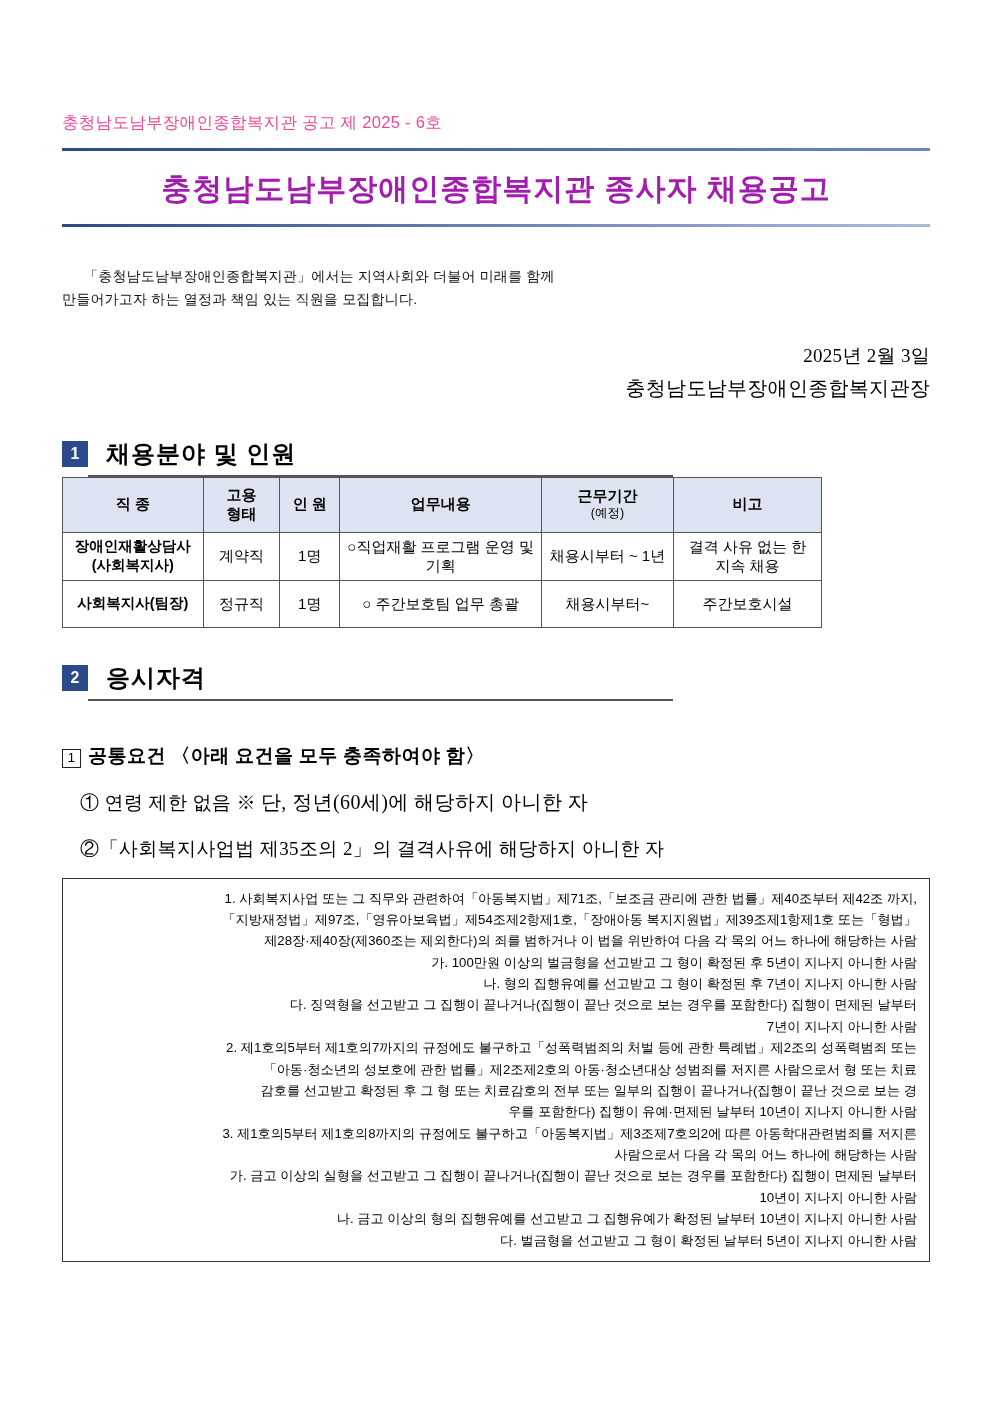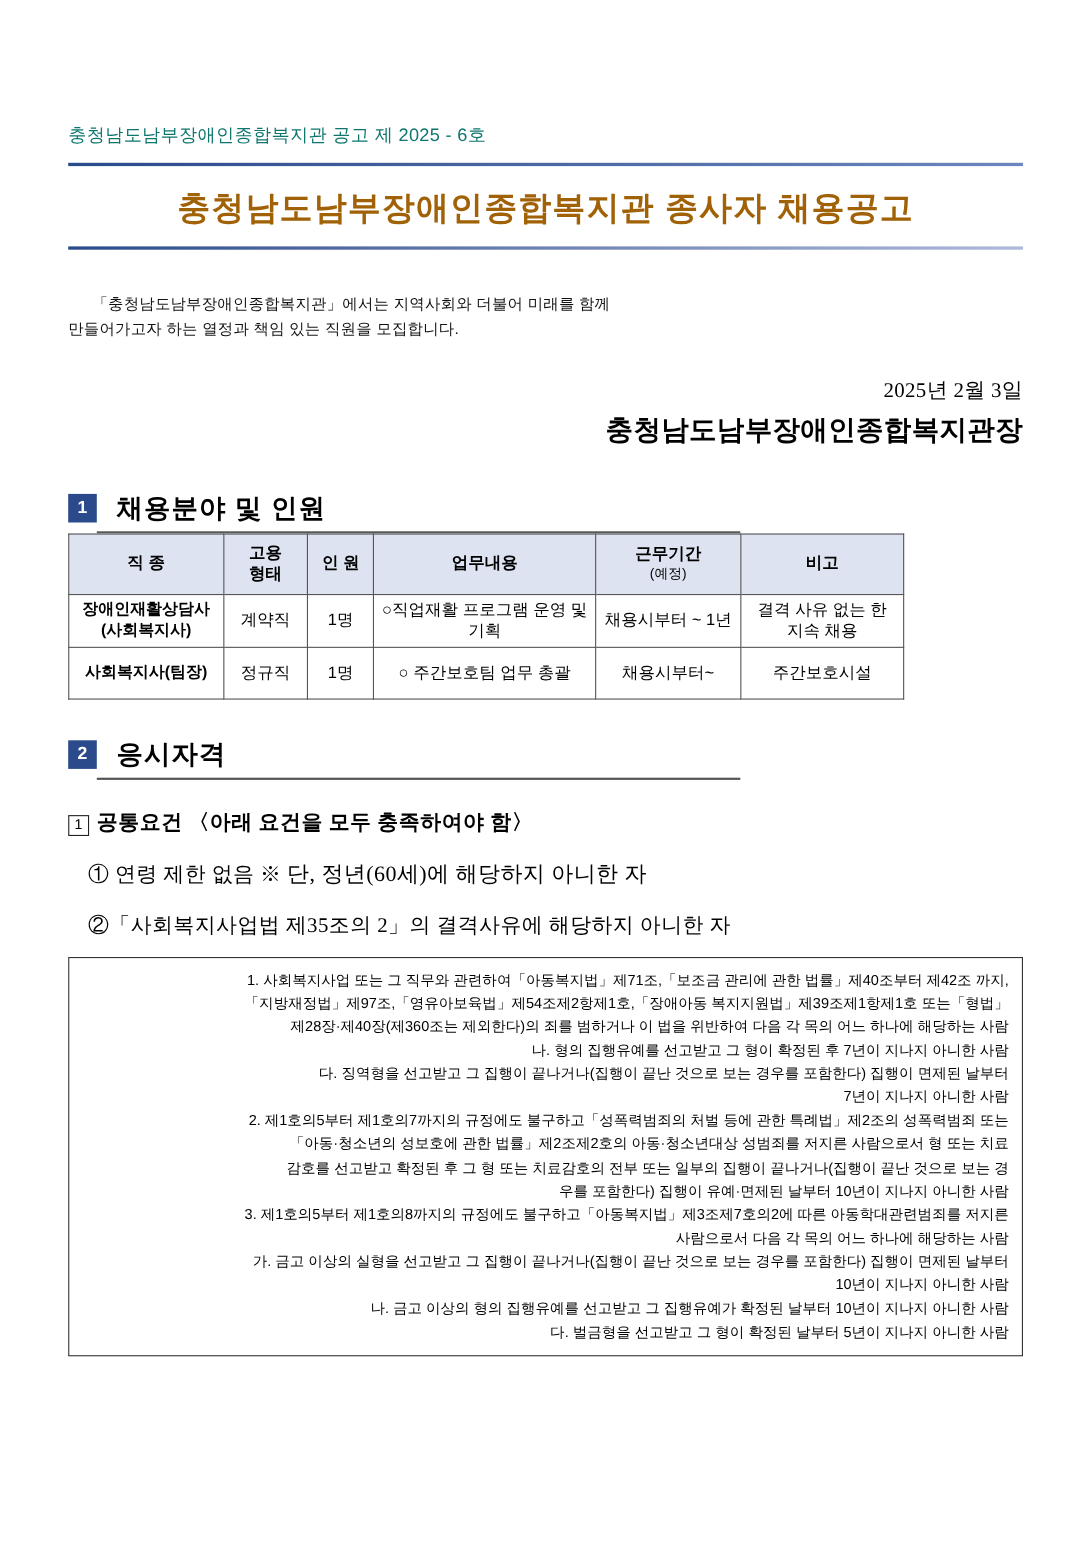--- a/index.html
+++ b/index.html
@@ -17,55 +17,55 @@
   }
   .page {
     padding: 0 62px;
     box-sizing: border-box;
     width: 992px;
   }
   .doc-number {
     font-size: 16.5px;
     padding-top: 112px;
     letter-spacing: 0.3px;
-    color: #0f766e;
+    color: #ec4899;
   }
   .rule-top {
     margin-top: 14px;
     height: 3px;
     background: linear-gradient(to right, #2b4a8b, #6d86bd);
   }
   .doc-title {
     text-align: center;
     font-size: 30px;
     font-weight: bold;
     letter-spacing: 1px;
     padding: 18px 0 14px 0;
-    color: #a16207;
+    color: #a21caf;
   }
   .rule-bottom {
     height: 3px;
     background: linear-gradient(to right, #2b4a8b, #aebada);
   }
   .intro {
     font-size: 14px;
     line-height: 1.65;
     padding-top: 38px;
     letter-spacing: 0.2px;
     color: #111;
   }
   .intro .indent { padding-left: 22px; display: block; }
   .signature {
     text-align: right;
     font-size: 19px;
     line-height: 1.6;
     padding-top: 30px;
     letter-spacing: 0.3px;
   }
-  .signature .org { font-weight: bold; font-family: "Liberation Serif", serif; font-size: 25px;}
+  .signature .org { font-weight: normal; font-family: "Liberation Serif", serif; font-size: 20px;}
   .signature .date { font-family: "Liberation Serif", serif; }
 
   .section-head {
     display: flex;
     align-items: center;
     margin-top: 34px;
   }
   .section-num {
     width: 26px;
     height: 26px;
@@ -121,21 +121,21 @@
   td.duty { text-align: left; padding-left: 8px; }
   .col1 { width: 160px; }
   .col2 { width: 82px; }
   .col3 { width: 62px; }
   .col4 { width: 236px; }
   .col5 { width: 150px; }
   .col6 { width: 170px; }
 
   .qual-line1 {
     font-size: 19px;
-    margin-top: 26px;
+    margin-top: 42px;
     font-family: "Liberation Serif", serif;
     font-weight: bold;
     letter-spacing: 0.5px;
   }
   .qual-box { display:inline-block; border:1.5px solid #222; width:17px; height:17px; line-height:15px; text-align:center; font-size:13px; margin-right:7px; font-family:"Liberation Sans",sans-serif; font-weight: normal;}
   .qual-item {
     font-size: 19px;
     margin-top: 20px;
     padding-left: 18px;
     font-family: "Liberation Serif", serif;
@@ -242,20 +242,21 @@
     <span>① 연령 제한 없음 ※</span>
     <span class="note">단, 정년(60세)에 해당하지 아니한 자</span>
   </div>
 
   <div class="qual-item">②「사회복지사업법 제35조의 2」의 결격사유에 해당하지 아니한 자</div>
 
   <div class="legal-box">
     <div class="legal-item">1. 사회복지사업 또는 그 직무와 관련하여「아동복지법」제71조,「보조금 관리에 관한 법률」제40조부터 제42조 까지,</div>
     <div class="legal-cont">「지방재정법」제97조,「영유아보육법」제54조제2항제1호,「장애아동 복지지원법」제39조제1항제1호 또는「형법」</div>
     <div class="legal-cont">제28장·제40장(제360조는 제외한다)의 죄를 범하거나 이 법을 위반하여 다음 각 목의 어느 하나에 해당하는 사람</div>
+    <div class="legal-sub">가. 100만원 이상의 벌금형을 선고받고 그 형이 확정된 후 5년이 지나지 아니한 사람</div>
     <div class="legal-sub">나. 형의 집행유예를 선고받고 그 형이 확정된 후 7년이 지나지 아니한 사람</div>
     <div class="legal-sub">다. 징역형을 선고받고 그 집행이 끝나거나(집행이 끝난 것으로 보는 경우를 포함한다) 집행이 면제된 날부터</div>
     <div class="legal-cont">7년이 지나지 아니한 사람</div>
     <div class="legal-item">2. 제1호의5부터 제1호의7까지의 규정에도 불구하고「성폭력범죄의 처벌 등에 관한 특례법」제2조의 성폭력범죄 또는</div>
     <div class="legal-cont">「아동·청소년의 성보호에 관한 법률」제2조제2호의 아동·청소년대상 성범죄를 저지른 사람으로서 형 또는 치료</div>
     <div class="legal-cont">감호를 선고받고 확정된 후 그 형 또는 치료감호의 전부 또는 일부의 집행이 끝나거나(집행이 끝난 것으로 보는 경</div>
     <div class="legal-cont">우를 포함한다) 집행이 유예·면제된 날부터 10년이 지나지 아니한 사람</div>
     <div class="legal-item">3. 제1호의5부터 제1호의8까지의 규정에도 불구하고「아동복지법」제3조제7호의2에 따른 아동학대관련범죄를 저지른</div>
     <div class="legal-cont">사람으로서 다음 각 목의 어느 하나에 해당하는 사람</div>
     <div class="legal-sub">가. 금고 이상의 실형을 선고받고 그 집행이 끝나거나(집행이 끝난 것으로 보는 경우를 포함한다) 집행이 면제된 날부터</div>

